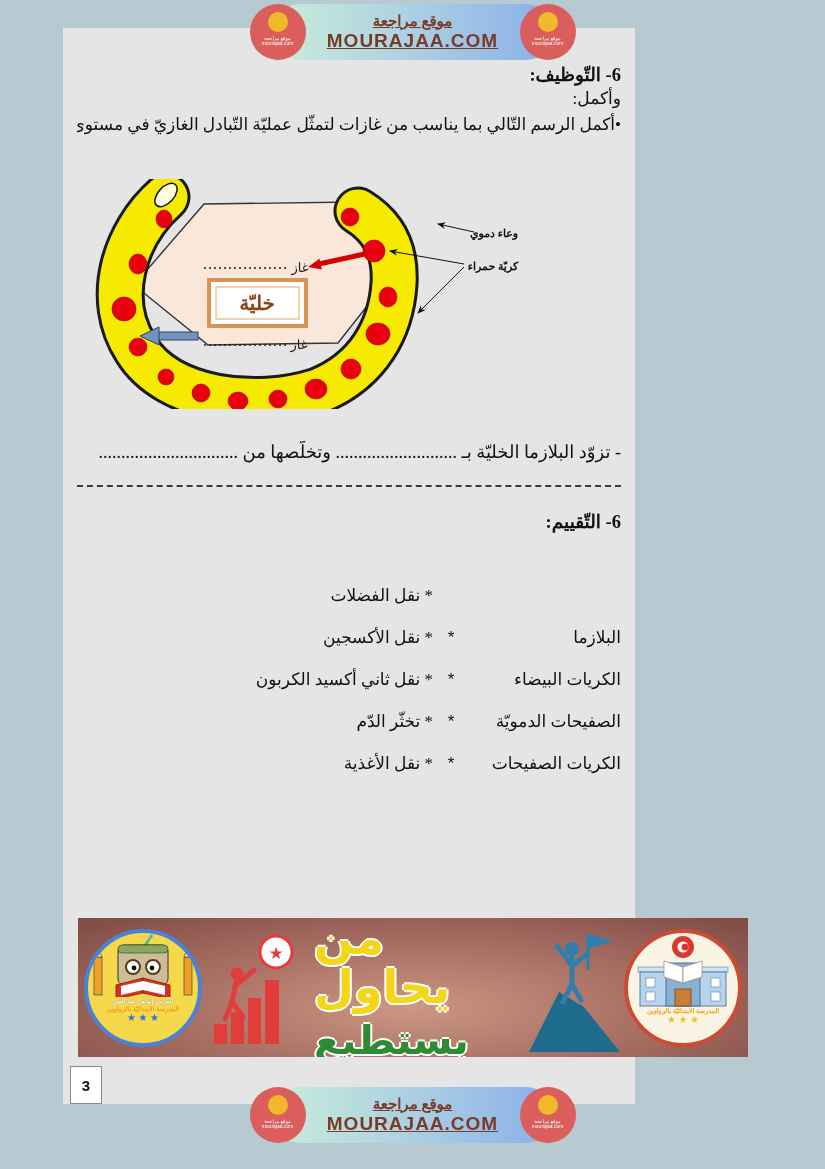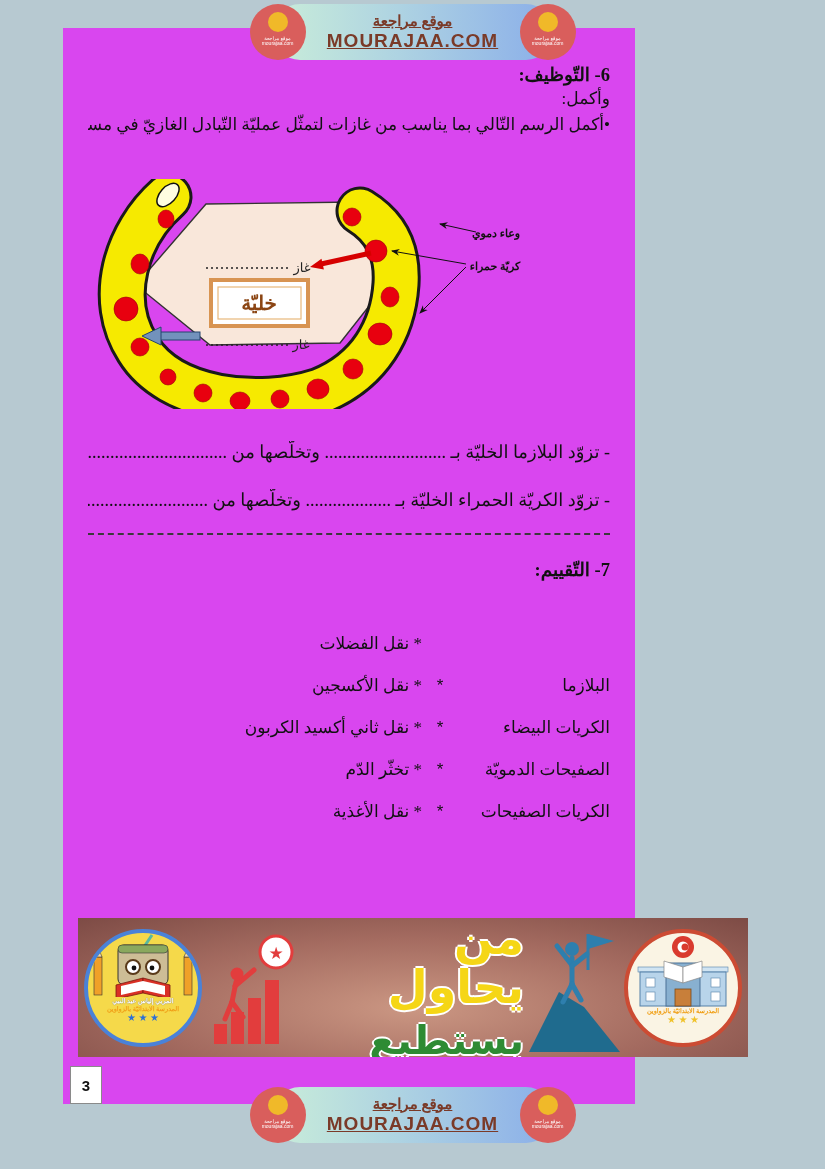--- a/index.html
+++ b/index.html
@@ -4,21 +4,21 @@
 <style>
   html,body{margin:0;padding:0;}
   body{
     width:825px;height:1169px;position:relative;overflow:hidden;
     background:#b7c9d1;
     font-family:"Liberation Serif", serif;
     color:#111;
   }
   .page{
     position:absolute;left:63px;top:28px;width:572px;height:1076px;
-    background:#d946ef;box-sizing:border-box;padding:0 25px;
+    background:#e5e5e5;box-sizing:border-box;padding:0 14px;
   }
   
   .brand{position:absolute;left:50%;transform:translateX(-50%);display:flex;align-items:flex-end;z-index:10;}
   .brand-pill{
     width:282px;height:56px;border-radius:30px;z-index:1;margin:0 -34px;
     background:linear-gradient(90deg,#c9edd9 0%,#aed3e2 45%,#8aaee9 100%);
     display:flex;flex-direction:column;align-items:center;justify-content:center;
   }
   .brand-ar{font-size:15px;font-weight:bold;color:#7a3a28;text-decoration:underline;direction:rtl;line-height:1.2;}
   .brand-domain{font-family:"Liberation Sans",sans-serif;font-size:19px;font-weight:bold;color:#7a3a28;text-decoration:underline;letter-spacing:1px;line-height:1.2;}
@@ -53,21 +53,21 @@
   }
   .badge{width:118px;height:118px;border-radius:50%;flex:0 0 auto;box-sizing:border-box;
     display:flex;flex-direction:column;align-items:center;overflow:hidden;}
   .badge-left{background:#f5d94a;border:4px solid #4a82d8;}
   .badge-right{background:#faf4e4;border:4px solid #cc4b33;}
   .badge svg{display:block;}
   .badge .t1{font-size:6.5px;color:#ffffff;font-weight:bold;direction:rtl;line-height:1.25;text-shadow:0 0 1px #555;}
   .badge .t2{font-size:6.5px;color:#f0a018;font-weight:bold;direction:rtl;line-height:1.25;}
   .badge .stars-b{color:#2c6fd6;font-size:10px;line-height:1;}
   .badge .stars-y{color:#f0c22a;font-size:10px;line-height:1;}
-  .motto{flex:1;text-align:right;direction:rtl;line-height:1.05;font-family:"DejaVu Sans",sans-serif;}
+  .motto{flex:1;text-align:left;direction:rtl;line-height:1.05;font-family:"DejaVu Sans",sans-serif;}
   .motto-l1{font-size:46px;font-weight:bold;color:#f5d616;
     text-shadow:-2px 0 0 #fff,2px 0 0 #fff,0 -2px 0 #fff,0 2px 0 #fff;}
   .motto-l2{font-size:40px;font-weight:bold;color:#2e8b33;
     text-shadow:-2px 0 0 #fff,2px 0 0 #fff,0 -2px 0 #fff,0 2px 0 #fff;margin-top:8px;}
   .art{flex:0 0 auto;}
   
   .pagenum{
     position:absolute;left:7px;top:1038px;width:30px;height:36px;background:#fff;
     border:1px solid #8a8a8a;display:flex;align-items:center;justify-content:center;
     font-family:"Liberation Sans",sans-serif;font-size:15px;font-weight:bold;
@@ -156,25 +156,24 @@
     <g font-size="11" font-weight="bold" fill="#111">
       <text x="408" y="58" text-anchor="middle">وعاء دموي</text>
       <line x1="388" y1="53" x2="352" y2="45" stroke="#111" stroke-width="1" marker-end="url(#ah)"></line>
       <text x="407" y="91" text-anchor="middle">كريّة حمراء</text>
       <line x1="378" y1="85" x2="304" y2="72" stroke="#111" stroke-width="1" marker-end="url(#ah)"></line>
       <line x1="378" y1="88" x2="332" y2="134" stroke="#111" stroke-width="1" marker-end="url(#ah)"></line>
     </g>
   </svg>
 
   <div class="fill-line" style="margin-top:32px">- تزوّد البلازما الخليّة بـ ........................... وتخلّصها من ...............................</div>
-  <div class="fill-line">- تزوّد الكريّة الحمراء الخليّة بـ ................... وتخلّصها من ...............................</div>
 
   <hr class="separator">
 
-  <h3 class="sec-title" id="sec7-title">7- التّقييم:</h3>
+  <h3 class="sec-title" id="sec7-title">6- التّقييم:</h3>
 
   <div class="match">
     <div class="match-row">
       <span class="match-comp"></span>
       <span class="match-star"></span>
       <span class="match-func">* نقل الفضلات</span>
     </div>
     <div class="match-row">
       <span class="match-comp">البلازما</span>
       <span class="match-star">*</span>

